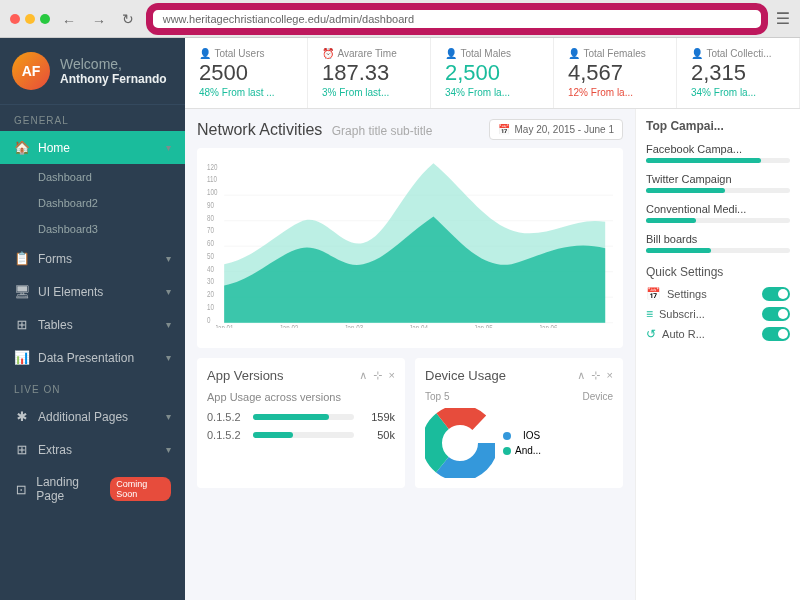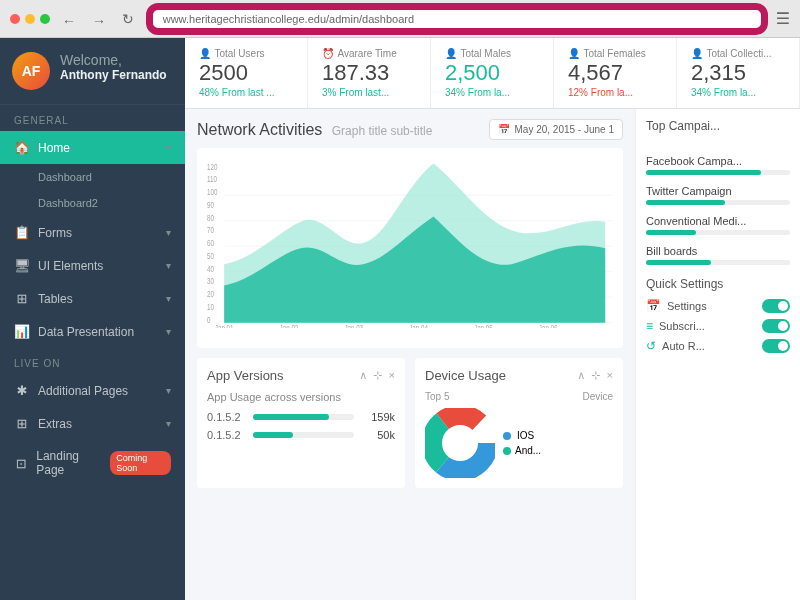--- a/index.html
+++ b/index.html
@@ -34,21 +34,21 @@
       color: #ecf0f1;
       flex-shrink: 0;
       overflow-y: auto;
       overflow-x: hidden;
     }
     .sidebar::-webkit-scrollbar { width: 3px; }
     .sidebar::-webkit-scrollbar-thumb { background: #34495e; }
 
     .user-section {
       display: flex;
-      align-items: flex-start;
+      align-items: center;
       padding: 14px 12px;
       border-bottom: 1px solid #34495e;
       gap: 10px;
     }
     .avatar {
       width: 38px; height: 38px;
       border-radius: 50%;
       background: linear-gradient(135deg, #f39c12, #e74c3c);
       flex-shrink: 0;
       display: flex; align-items: center; justify-content: center;
@@ -169,21 +169,21 @@
     .device-header-row {
       display: flex; justify-content: space-between;
       font-size: 10px; color: #999; margin-bottom: 6px;
     }
     .device-content { display: flex; gap: 8px; align-items: center; }
     .pie-container { width: 70px; height: 70px; flex-shrink: 0; }
 
     
     .content-right { width: 165px; flex-shrink: 0; background: white; border-left: 1px solid #eee; padding: 10px; overflow-y: auto; }
 
-    .campaign-title { font-size: 12px; font-weight: 400; color: #555; margin-bottom: 22px; }
+    .campaign-title { font-size: 12px; font-weight: 700; color: #555; margin-bottom: 10px; }
     .campaign-item { margin-bottom: 10px; }
     .campaign-name { font-size: 11px; color: #444; margin-bottom: 3px; }
     .campaign-bar-bg { height: 5px; background: #eee; border-radius: 3px; }
     .campaign-bar { height: 5px; background: #1abc9c; border-radius: 3px; }
 
     .quick-settings-title { font-size: 12px; font-weight: 500; color: #555; margin: 12px 0 8px; }
     .setting-row {
       display: flex; align-items: center; gap: 6px;
       font-size: 11px; color: #555; margin-bottom: 6px;
     }
@@ -226,20 +226,23 @@
     <div class="nav-item active">
       <span class="nav-icon">🏠</span>
       <span>Home</span>
       <span class="arrow">▾</span>
     </div>
     <div class="sub-item">
       <span>Dashboard</span>
     </div>
     <div class="sub-item">
       <span>Dashboard2</span>
+    </div>
+    <div class="sub-item">
+      <span>Dashboard3</span>
     </div>
 
     <div class="nav-item">
       <span class="nav-icon">📋</span>
       <span>Forms</span>
       <span class="arrow">▾</span>
     </div>
     <div class="nav-item">
       <span class="nav-icon">🖥</span>
       <span>UI Elements</span>
@@ -416,21 +419,21 @@
 
               <div class="pie-container">
                 <svg viewBox="0 0 70 70" width="70" height="70">
                   <circle cx="35" cy="35" r="28" fill="none" stroke="#3498db" stroke-width="20" stroke-dasharray="63 113" stroke-dashoffset="0"></circle>
                   <circle cx="35" cy="35" r="28" fill="none" stroke="#1abc9c" stroke-width="20" stroke-dasharray="50 126" stroke-dashoffset="-63"></circle>
                   <circle cx="35" cy="35" r="28" fill="none" stroke="#e74c3c" stroke-width="20" stroke-dasharray="40 136" stroke-dashoffset="-113"></circle>
                   <circle cx="35" cy="35" r="15" fill="white"></circle>
                 </svg>
               </div>
               <div>
-                <div style="display:flex;align-items:center;gap:6px;margin-bottom:4px;">
+                <div style="display:flex;align-items:center;gap:12px;margin-bottom:4px;">
                   <div style="width:8px;height:8px;background:#3498db;border-radius:50%;"></div>
                   <span style="font-size:10px;">IOS</span>
                 </div>
                 <div style="display:flex;align-items:center;gap:4px;">
                   <div style="width:8px;height:8px;background:#1abc9c;border-radius:50%;"></div>
                   <span style="font-size:10px;">And...</span>
                 </div>
               </div>
             </div>
           </div>

